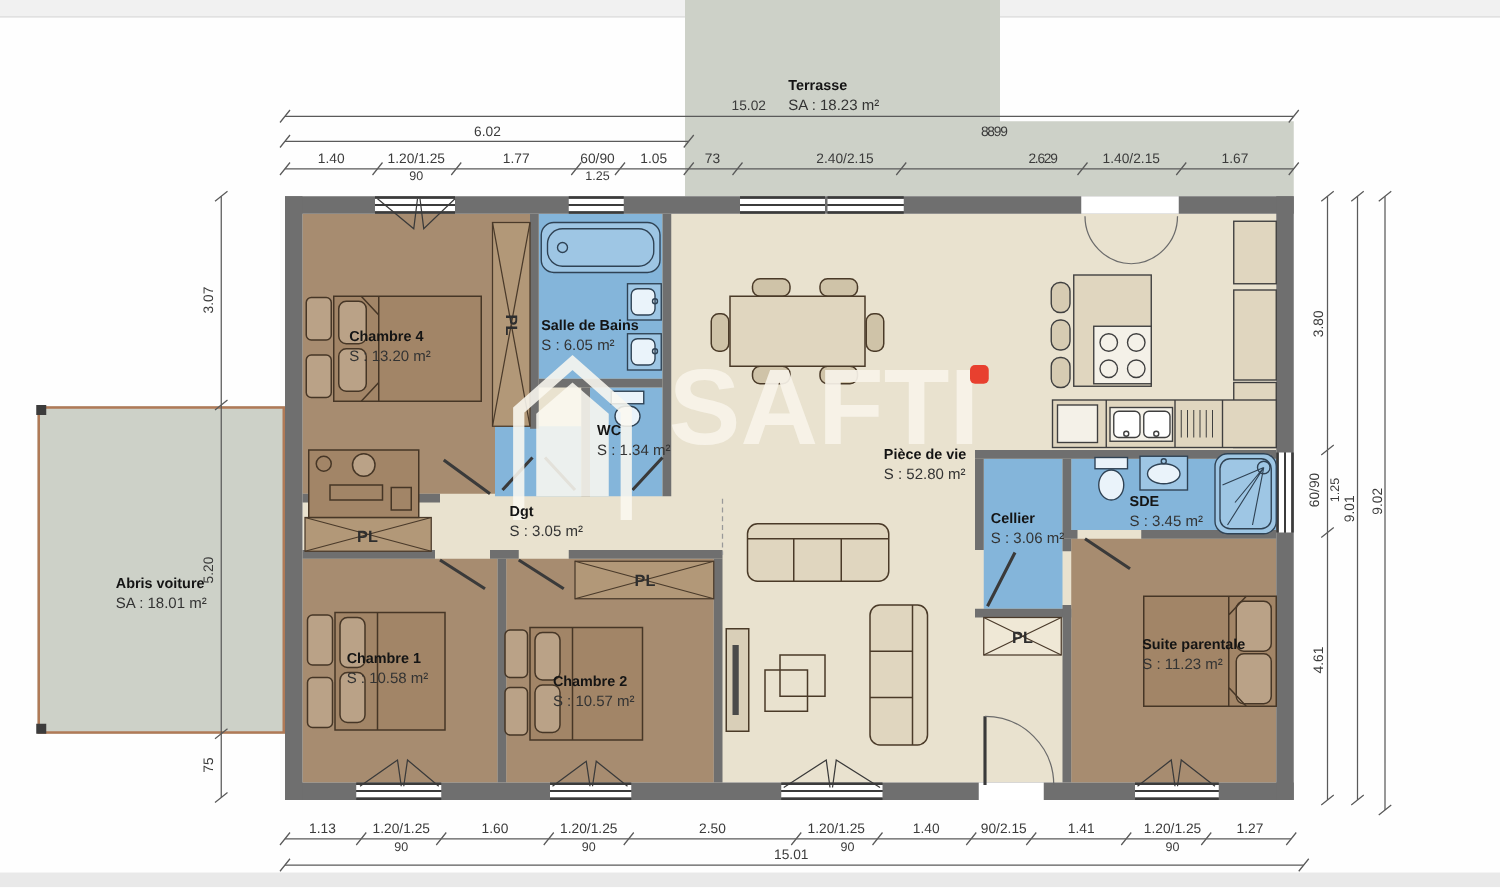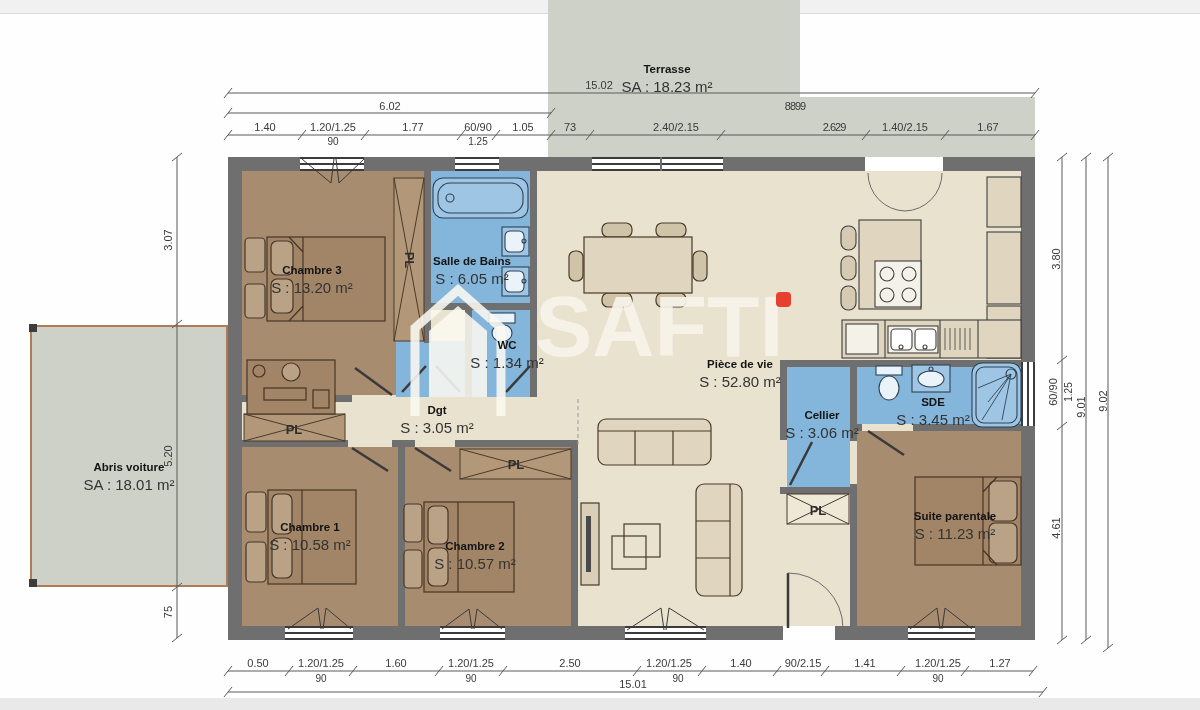--- a/index.html
+++ b/index.html
@@ -17,23 +17,23 @@
   .win-h{position:absolute;height:14px;box-sizing:border-box;border-top:2px solid #3b3b3b;border-bottom:2px solid #3b3b3b;
          background:linear-gradient(to bottom,#fff 0 4px,#3b3b3b 4px 6px,#fff 6px 10px)}
   .win-v{position:absolute;width:14px;box-sizing:border-box;border-left:2px solid #3b3b3b;border-right:2px solid #3b3b3b;
          background:linear-gradient(to right,#fff 0 4px,#3b3b3b 4px 6px,#fff 6px 10px)}
   .doorgap{position:absolute;background:#fff}
   .overlay{position:absolute;left:0;top:0;pointer-events:none}
   .dim{position:absolute;font-size:11px;color:#3b3b3b;line-height:1;white-space:nowrap;transform:translateX(-50%)}
   .dim.sm{font-size:10px}
   .dim.rot{transform:translate(-50%,-50%) rotate(-90deg)}
   .dim.squish{letter-spacing:-1px;font-weight:400}
-  .rlab{position:absolute;transform:translateX(-50%);text-align:center;line-height:1.3;white-space:nowrap}
+  .rlab{position:absolute;transform:translateX(-50%);line-height:1.3;white-space:nowrap}
   .rname{font-weight:bold;font-size:11.5px;color:#141414}
-  .rarea{font-size:15px;color:#333}
+  .rarea{font-size:12px;color:#333}
   .pl{position:absolute;font-weight:bold;font-size:13px;color:#2e2e2e;transform:translate(-50%,-50%);line-height:1}
   .pl.rot{transform:translate(-50%,-50%) rotate(90deg)}
   .wm-site{position:absolute;left:16px;top:21px;font-size:19px;font-weight:bold;letter-spacing:.5px;color:#dadada}
   .wm-brand{position:absolute;left:535px;top:283px;font-size:86px;font-weight:bold;line-height:1;
             color:rgba(247,243,233,.92);letter-spacing:0}
   .wm-dot{position:absolute;left:776px;top:292px;width:15px;height:15px;border-radius:4px;background:#e8402f}
 </style>
 </head>
 <body>
 
@@ -237,21 +237,21 @@
 
   <div class="rlab" style="left:667px;top:62px">
     <div class="rname">Terrasse</div>
     <div class="rarea">SA : 18.23 m²</div>
   </div>
   <div class="rlab" style="left:129px;top:460px">
     <div class="rname">Abris voiture</div>
     <div class="rarea">SA : 18.01 m²</div>
   </div>
   <div class="rlab" style="left:312px;top:263px">
-    <div class="rname">Chambre 3</div>
+    <div class="rname">Chambre 4</div>
     <div class="rarea">S : 13.20 m²</div>
   </div>
   <div class="rlab" style="left:472px;top:254px">
     <div class="rname">Salle de Bains</div>
     <div class="rarea">S : 6.05 m²</div>
   </div>
   <div class="rlab" style="left:507px;top:338px">
     <div class="rname">WC</div>
     <div class="rarea">S : 1.34 m²</div>
   </div>
@@ -298,21 +298,21 @@
   <span class="dim" style="left:413px;top:122px">1.77</span>
   <span class="dim" style="left:478px;top:122px">60/90</span>
   <span class="dim sm" style="left:478px;top:137px">1.25</span>
   <span class="dim" style="left:523px;top:122px">1.05</span>
   <span class="dim" style="left:570px;top:122px">73</span>
   <span class="dim" style="left:676px;top:122px">2.40/2.15</span>
   <span class="dim squish" style="left:834px;top:122px">2.629</span>
   <span class="dim" style="left:905px;top:122px">1.40/2.15</span>
   <span class="dim" style="left:988px;top:122px">1.67</span>
 
-  <span class="dim" style="left:258px;top:658px">0.50</span>
+  <span class="dim" style="left:258px;top:658px">1.13</span>
   <span class="dim" style="left:321px;top:658px">1.20/1.25</span>
   <span class="dim sm" style="left:321px;top:674px">90</span>
   <span class="dim" style="left:396px;top:658px">1.60</span>
   <span class="dim" style="left:471px;top:658px">1.20/1.25</span>
   <span class="dim sm" style="left:471px;top:674px">90</span>
   <span class="dim" style="left:570px;top:658px">2.50</span>
   <span class="dim" style="left:669px;top:658px">1.20/1.25</span>
   <span class="dim sm" style="left:678px;top:674px">90</span>
   <span class="dim" style="left:741px;top:658px">1.40</span>
   <span class="dim" style="left:803px;top:658px">90/2.15</span>

